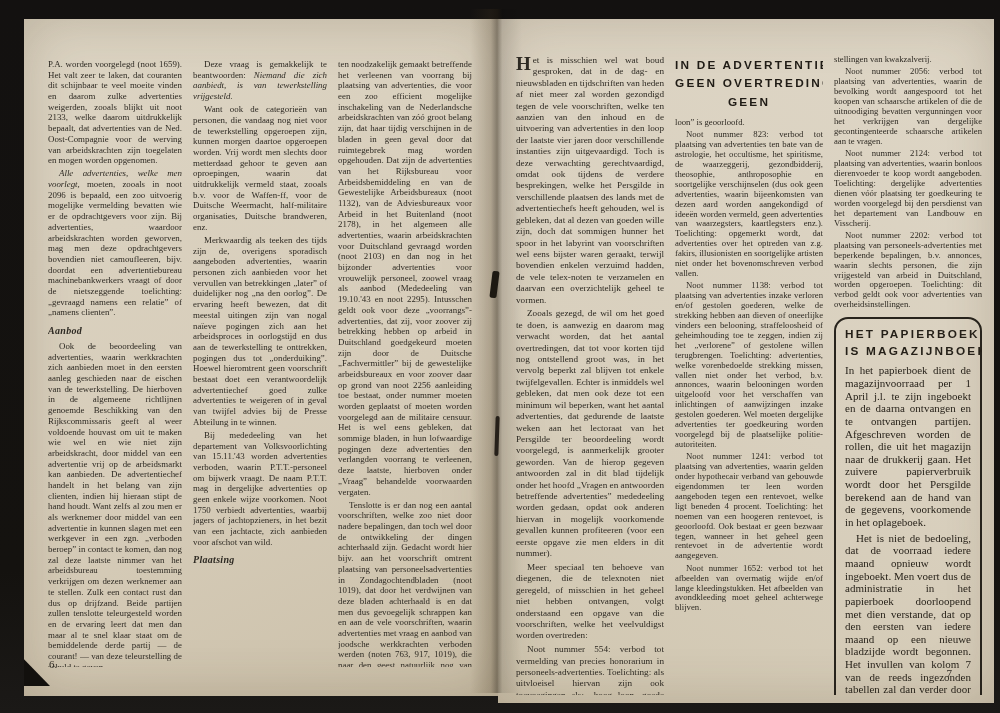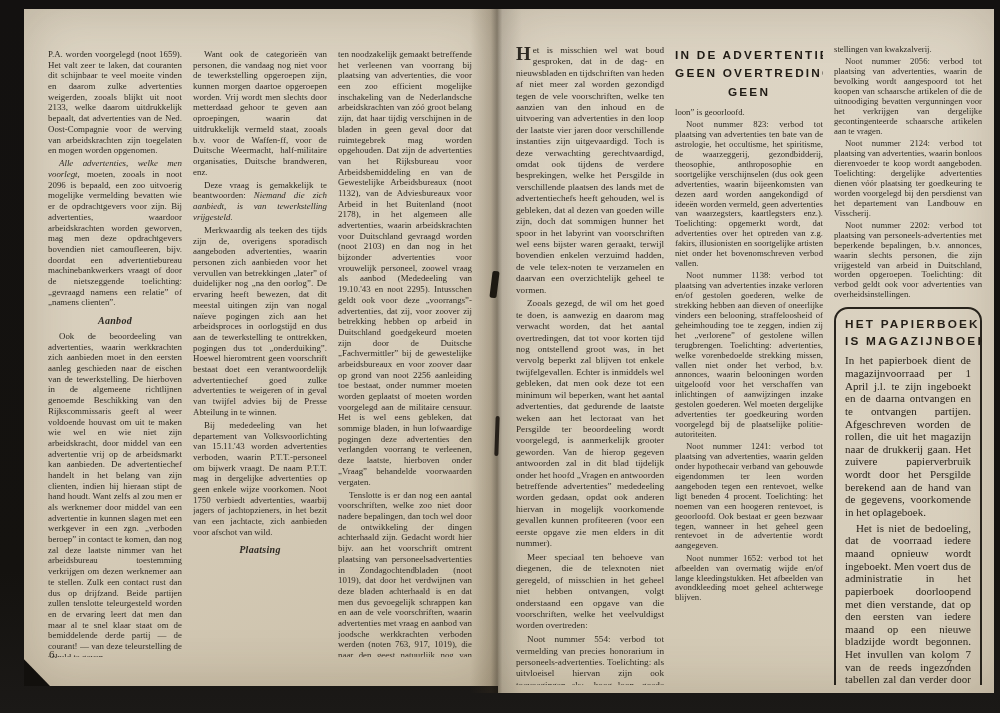--- a/index.html
+++ b/index.html
@@ -1,31 +1,31 @@
 <!DOCTYPE html>
 <html><head>
 <meta charset="utf-8">
 <style>
   html,body{margin:0;padding:0;}
   body{width:1000px;height:713px;background:#12100d;font-family:"Liberation Serif","DejaVu Serif",serif;}
   .scene{position:relative;width:1000px;height:713px;background:linear-gradient(180deg,#131110 0%,#14120f 80%,#1b1917 100%);overflow:hidden;}
-  .spread{position:absolute;left:24px;top:9px;width:970px;height:684px;display:flex;align-items:flex-start;}
+  .spread{position:absolute;left:24px;top:19px;width:970px;height:684px;display:flex;align-items:flex-start;}
   .page{position:relative;box-sizing:border-box;color:#2e2a23;}
   .page.left{width:474px;height:677px;background:linear-gradient(155deg,#ddd5c4 0%,#d7cdba 55%,#cbc0a9 100%);box-shadow:inset 0 0 55px rgba(70,52,24,.22);padding:40px 26px 0 24px;}
   .page.right{width:496px;height:684px;background:linear-gradient(205deg,#ded6c6 0%,#d9d0be 55%,#d0c6b0 100%);box-shadow:inset 0 0 55px rgba(70,52,24,.20);padding:36px 14px 0 18px;}
   .cols{display:flex;gap:11px;}
   .page.left .col{width:134px;flex:none;height:608px;overflow:hidden;font-size:8.9px;line-height:1.2;}
   .page.right .col{flex:none;height:640px;overflow:hidden;}
   .page.right .col.c1{width:148px;font-size:9.2px;line-height:1.24;}
   .page.right .col.c2{width:148px;font-size:8.7px;line-height:1.14;}
   .page.right .col.c3{width:148px;font-size:8.7px;line-height:1.14;}
   p{margin:0 0 2.5px;text-indent:11px;text-align:justify;}
   p.noind{text-indent:0;}
   .ital{font-style:italic;}
-  .subhead{font-style:italic;font-weight:600;font-size:10px;margin:7px 0 4px;letter-spacing:.3px;text-align:center;}
+  .subhead{font-style:italic;font-weight:600;font-size:10px;margin:7px 0 4px;letter-spacing:.3px;}
   .article-heading{font-family:"Liberation Sans","DejaVu Sans",sans-serif;font-weight:700;color:#1f1b15;text-align:center;font-size:11.8px;letter-spacing:2.2px;line-height:1.55;margin:1px 0 7px;white-space:nowrap;}
   .pagenum{position:absolute;font-size:11px;color:#2e2a23;}
   .pagenum.n6{left:25px;bottom:26px;}
   .pagenum.n7{right:42px;bottom:24px;}
   .box{border:2.5px solid #27231c;border-radius:14px;padding:7px 9px 5px;margin-top:7px;color:#241f17;}
   .box-title{font-family:"Liberation Sans","DejaVu Sans",sans-serif;font-weight:700;text-align:center;font-size:11.8px;letter-spacing:2.2px;line-height:1.45;margin-bottom:4px;white-space:nowrap;}
   .box p{font-weight:400;font-size:11px;line-height:1.15;margin-bottom:3px;}
   .box .box-sig{text-align:right;padding-right:6px;text-indent:0;}
   .dropcap{float:left;font-weight:700;font-size:19px;line-height:15px;margin:1px 2px 0 0;}
   .gutter-shadow{position:absolute;left:470px;top:9px;width:52px;height:684px;pointer-events:none;
@@ -44,22 +44,22 @@
     <section class="page left">
       <div class="cols">
         <div class="col">
           <p class="noind">P.A. worden voorgelegd (noot 1659). Het valt zeer te laken, dat couranten dit schijnbaar te veel moeite vinden en daarom zulke advertenties weigerden, zooals blijkt uit noot 2133, welke daarom uitdrukkelijk bepaalt, dat advertenties van de Ned. Oost-Compagnie voor de werving van arbeidskrachten zijn toegelaten en mogen worden opgenomen.</p>
           <p><span class="ital">Alle advertenties, welke men voorlegt,</span><span> moeten, zooals in noot 2096 is bepaald, een zoo uitvoerig mogelijke vermelding bevatten wie er de opdrachtgevers voor zijn. Bij advertenties, waardoor arbeidskrachten worden geworven, mag men deze opdrachtgevers bovendien niet camoufleeren, bijv. doordat een advertentiebureau machinebankwerkers vraagt of door de nietszeggende toelichting: „gevraagd namens een relatie” of „namens clienten”.</span></p>
           <div class="subhead">Aanbod</div>
           <p>Ook de beoordeeling van advertenties, waarin werkkrachten zich aanbieden moet in den eersten aanleg geschieden naar de eischen van de tewerkstelling. De hierboven in de algemeene richtlijnen genoemde Beschikking van den Rijkscommissaris geeft al weer voldoende houvast om uit te maken wie wel en wie niet zijn arbeidskracht, door middel van een advertentie vrij op de arbeidsmarkt kan aanbieden. De advertentiechef handelt in het belang van zijn clienten, indien hij hieraan stipt de hand houdt. Want zelfs al zou men er als werknemer door middel van een advertentie in kunnen slagen met een werkgever in een zgn. „verboden beroep” in contact te komen, dan nog zal deze laatste nimmer van het arbeidsbureau toestemming verkrijgen om dezen werknemer aan te stellen. Zulk een contact rust dan dus op drijfzand. Beide partijen zullen tenslotte teleurgesteld worden en de ervaring leert dat men dan maar al te snel klaar staat om de bemiddelende derde partij — de courant! — van deze teleurstelling de schuld te geven.</p>
 
         </div>
         <div class="col">
+          <p><span>Deze vraag is gemakkelijk te beantwoorden: </span><span class="ital">Niemand die zich aanbiedt, is van tewerkstelling vrijgesteld.</span></p>
           <p>Want ook de categorieën van personen, die vandaag nog niet voor de tewerkstelling opgeroepen zijn, kunnen morgen daartoe opgeroepen worden. Vrij wordt men slechts door metterdaad gehoor te geven aan oproepingen, waarin dat uitdrukkelijk vermeld staat, zooals b.v. voor de Waffen-ff, voor de Duitsche Weermacht, half-militaire organisaties, Duitsche brandweren, enz.</p>
-          <p><span>Deze vraag is gemakkelijk te beantwoorden: </span><span class="ital">Niemand die zich aanbiedt, is van tewerkstelling vrijgesteld.</span></p>
           <p>Merkwaardig als teeken des tijds zijn de, overigens sporadisch aangeboden advertenties, waarin personen zich aanbieden voor het vervullen van betrekkingen „later” of duidelijker nog „na den oorlog”. De ervaring heeft bewezen, dat dit meestal uitingen zijn van nogal naïeve pogingen zich aan het arbeidsproces in oorlogstijd en dus aan de tewerkstelling te onttrekken, pogingen dus tot „onderduiking”. Hoewel hieromtrent geen voorschrift bestaat doet een verantwoordelijk advertentiechef goed zulke advertenties te weigeren of in geval van twijfel advies bij de Presse Abteilung in te winnen.</p>
           <p>Bij mededeeling van het departement van Volksvoorlichting van 15.11.'43 worden advertenties verboden, waarin P.T.T.-personeel om bijwerk vraagt. De naam P.T.T. mag in dergelijke advertenties op geen enkele wijze voorkomen. Noot 1750 verbiedt advertenties, waarbij jagers of jachtopzieners, in het bezit van een jachtacte, zich aanbieden voor afschot van wild.</p>
           <div class="subhead">Plaatsing</div>
 
         </div>
         <div class="col">
           <p class="noind">ten noodzakelijk gemaakt betreffende het verleenen van voorrang bij plaatsing van advertenties, die voor een zoo efficient mogelijke inschakeling van de Nederlandsche arbeidskrachten van zóó groot belang zijn, dat haar tijdig verschijnen in de bladen in geen geval door dat ruimtegebrek mag worden opgehouden. Dat zijn de advertenties van het Rijksbureau voor Arbeidsbemiddeling en van de Gewestelijke Arbeidsbureaux (noot 1132), van de Adviesbureaux voor Arbeid in het Buitenland (noot 2178), in het algemeen alle advertenties, waarin arbeidskrachten voor Duitschland gevraagd worden (noot 2103) en dan nog in het bijzonder advertenties voor vrouwelijk personeel, zoowel vraag als aanbod (Mededeeling van 19.10.'43 en noot 2295). Intusschen geldt ook voor deze „voorrangs”-advertenties, dat zij, voor zoover zij betrekking hebben op arbeid in Duitschland goedgekeurd moeten zijn door de Duitsche „Fachvermittler” bij de gewestelijke arbeidsbureaux en voor zoover daar op grond van noot 2256 aanleiding toe bestaat, onder nummer moeten worden geplaatst of moeten worden voorgelegd aan de militaire censuur. Het is wel eens gebleken, dat sommige bladen, in hun lofwaardige pogingen deze advertenties den verlangden voorrang te verleenen, deze laatste, hierboven onder „Vraag” behandelde voorwaarden vergaten.</p>
           <p>Tenslotte is er dan nog een aantal voorschriften, welke zoo niet door nadere bepalingen, dan toch wel door de ontwikkeling der dingen achterhaald zijn. Gedacht wordt hier bijv. aan het voorschrift omtrent plaatsing van personeelsadvertenties in Zondagochtendbladen (noot 1019), dat door het verdwijnen van deze bladen achterhaald is en dat men dus gevoegelijk schrappen kan en aan de vele voorschriften, waarin advertenties met vraag en aanbod van joodsche werkkrachten verboden werden (noten 763, 917, 1019), die naar den geest natuurlijk nog van kracht zijn, maar geen toepassing meer behoeven te vinden.</p>
 
         </div>

